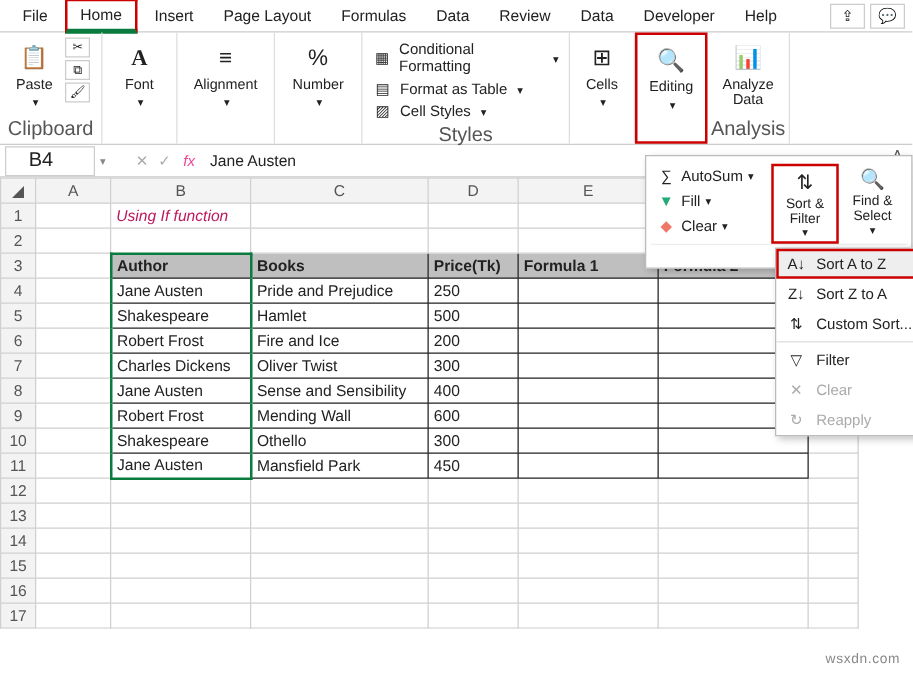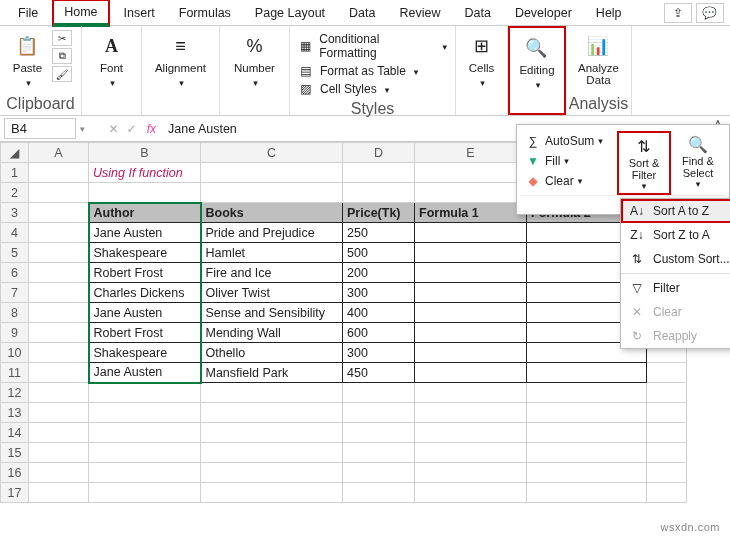--- a/index.html
+++ b/index.html
@@ -18,21 +18,21 @@
 .bigbtn { display: flex; flex-direction: column; align-items: center; gap: 2px; padding: 2px 4px; font-size: 11.5px; }
 .bigbtn .ico { width: 28px; height: 28px; display: flex; align-items: center; justify-content: center; font-size: 18px; }
 .smallstack { display: flex; flex-direction: column; gap: 2px; }
 .sbtn { width: 20px; height: 16px; border: 1px solid #ccc; font-size: 10px; display:flex;align-items:center;justify-content:center;}
 .mid-row { display: flex; align-items: center; gap: 6px; font-size: 12px; padding: 2px 0; }
 .mid-row .mi { width:16px; display:inline-flex; justify-content:center; }
 .highlight-box { border: 2px solid #c00; }
 .chev::after { content: "▾"; font-size: 9px; margin-left: 2px; }
 
 .namebox-row { display:flex; align-items:center; border-bottom:1px solid #ccc; height:26px; }
-.namebox { width:72px; border:1px solid #ccc; margin:2px 4px; padding:2px 6px; font-size:13px; }
+.namebox { width:72px; border:1px solid #ccc; margin:2px 4px; padding:2px 18px; font-size:16px; }
 .fx { padding:0 6px; font-style: italic; color:#ec4899; }
 .formula-bar { flex:1; padding:2px 6px; font-size:12.5px; }
 
 .sheet-wrap { position:relative; }
 .grid { border-collapse: collapse; table-layout: fixed; }
 .grid th, .grid td { border: 1px solid #d0d0d0; height: 20px; font-size: 12.5px; padding: 0 4px; text-align:left; background:#fff; }
 .grid th { background:#f3f3f3; font-weight:400; text-align:center; color:#555; }
 .grid th.rowh { width:28px; text-align:center; }
 .colA{width:60px}.colB{width:112px}.colC{width:142px}.colD{width:72px}.colE{width:112px}.colF{width:120px}.colG{width:40px}
 .title-cell { color:#be185d; font-style: italic; }
@@ -63,22 +63,22 @@
 .watermark { position:absolute; bottom:6px; right:10px; font-size:11px; color:#888; letter-spacing:.5px; }
 .collapse-chev { position:absolute; top:118px; right:8px; font-size:12px; color:#555; }
 </style>
 </head>
 <body>
 
 <div class="ribbon-tabs">
   <div class="tab">File</div>
   <div class="tab active">Home</div>
   <div class="tab">Insert</div>
+  <div class="tab">Page Layout</div>
   <div class="tab">Formulas</div>
-  <div class="tab">Page Layout</div>
   <div class="tab">Data</div>
   <div class="tab">Review</div>
   <div class="tab">Data</div>
   <div class="tab">Developer</div>
   <div class="tab">Help</div>
   <div class="spacer"></div>
   <div class="top-icons">
     <div class="btn">⇪</div>
     <div class="btn">💬</div>
   </div>

